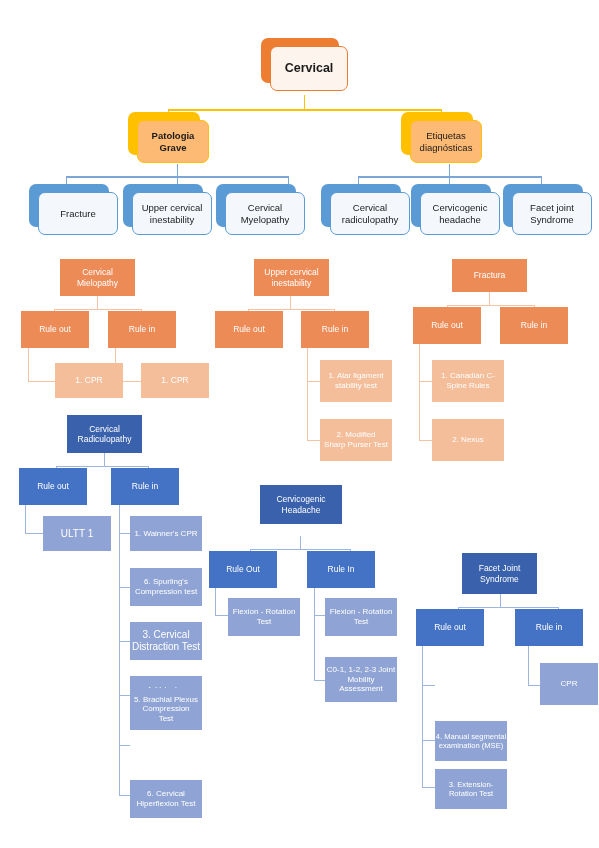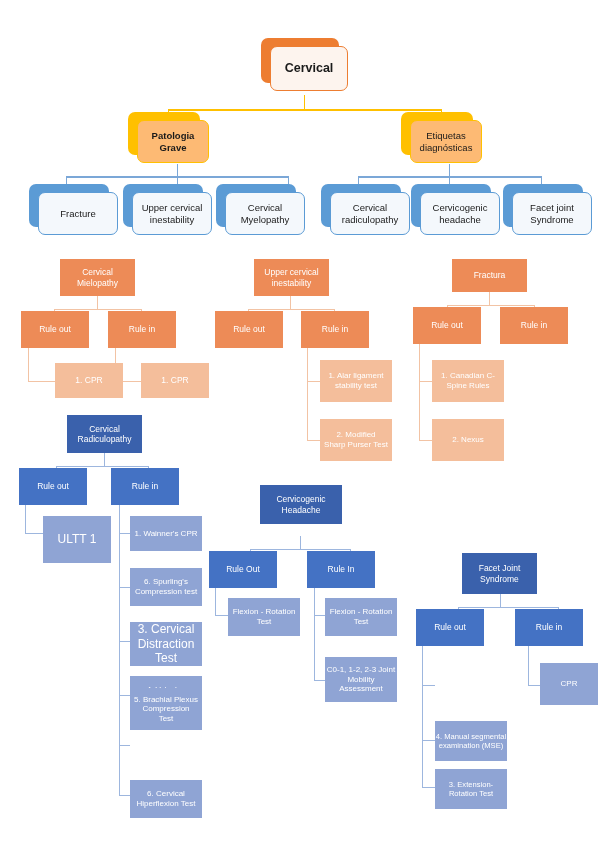--- a/index.html
+++ b/index.html
@@ -211,26 +211,26 @@
   <div class="ln ln-h c-blue-l" style="left:119px; top:641px; width:11px; height:1.2px;"></div>
   <div class="ln ln-h c-blue-l" style="left:119px; top:695px; width:11px; height:1.2px;"></div>
   <div class="ln ln-h c-blue-l" style="left:119px; top:745px; width:11px; height:1.2px;"></div>
   <div class="ln ln-h c-blue-l" style="left:119px; top:795px; width:11px; height:1.2px;"></div>
 
   <div class="rect bl-head" style="left:67px; top:415px; width:75px; height:38px; font-size:8.5px;">Cervical
 Radiculopathy</div>
   <div class="rect bl-rule" style="left:19px; top:468px; width:68px; height:37px; font-size:8.5px;">Rule out</div>
   <div class="rect bl-rule" style="left:111px; top:468px; width:68px; height:37px; font-size:8.5px;">Rule in</div>
 
-  <div class="rect bl-leaf" style="left:43px; top:516px; width:68px; height:47px; font-size:12px;">ULTT 1</div>
+  <div class="rect bl-leaf" style="left:43px; top:516px; width:68px; height:35px; font-size:10px;">ULTT 1</div>
 
   <div class="rect bl-leaf" style="left:130px; top:516px; width:72px; height:35px; font-size:8px;">1. Wainner's CPR</div>
   <div class="rect bl-leaf" style="left:130px; top:568px; width:72px; height:38px; font-size:8px;">6. Spurling's
 Compression test</div>
-  <div class="rect bl-leaf" style="left:130px; top:622px; width:72px; height:44px; font-size:12px;">3. Cervical
+  <div class="rect bl-leaf" style="left:130px; top:622px; width:72px; height:38px; font-size:10px;">3. Cervical
 Distraction Test</div>
   <div class="rect bl-leaf" style="left:130px; top:676px; width:72px; height:38px; font-size:8px;">4. Valsalva
 Maneuever</div>
   <div class="rect bl-leaf" style="left:130px; top:688px; width:72px; height:42px; font-size:8px;">5. Brachial Plexus
 Compression
 Test</div>
   <div class="rect bl-leaf" style="left:130px; top:780px; width:72px; height:38px; font-size:8px;">6. Cervical
 Hiperflexion Test</div>
 
   <div class="ln ln-v c-blue-l" style="left:300px; top:536px; height:13px;"></div>

